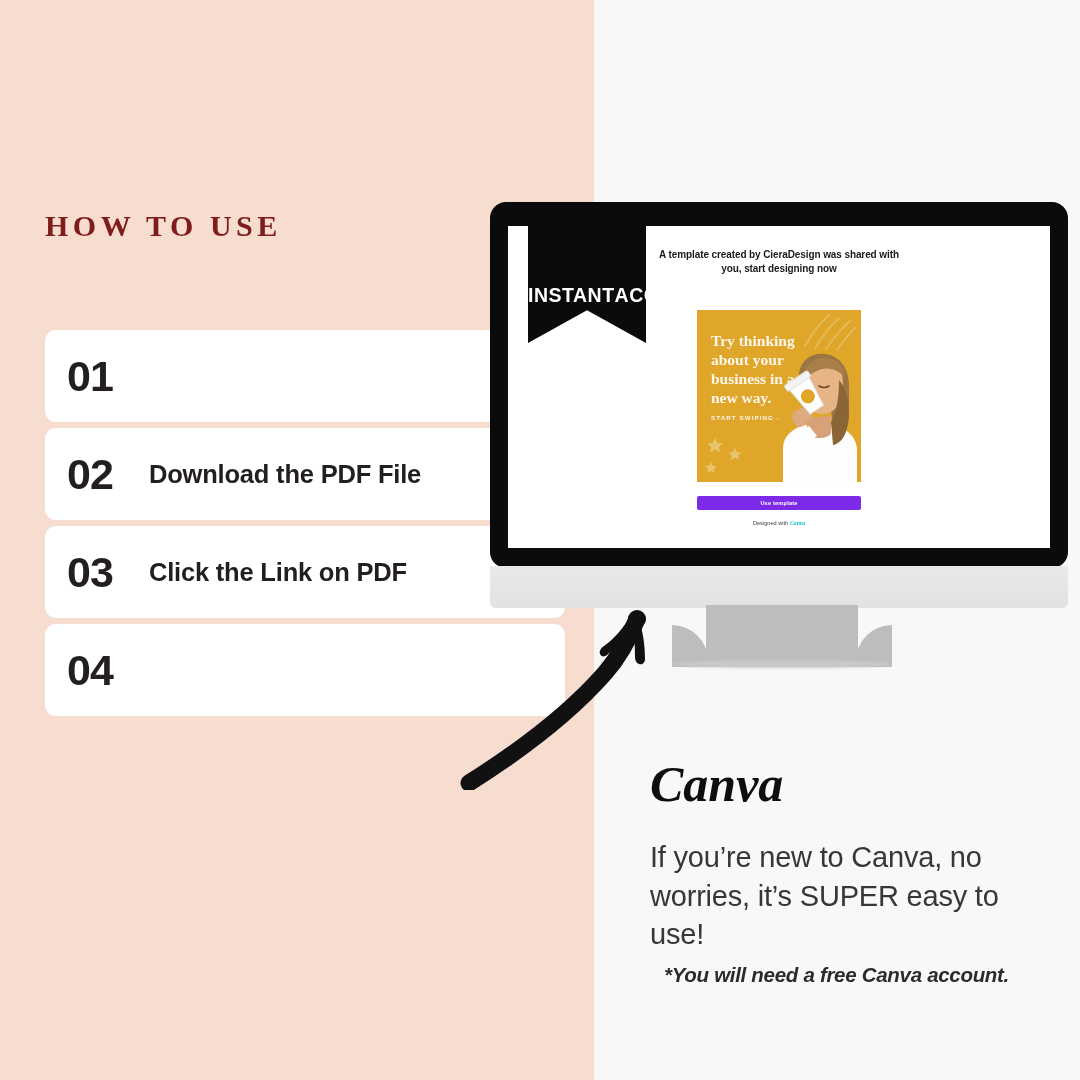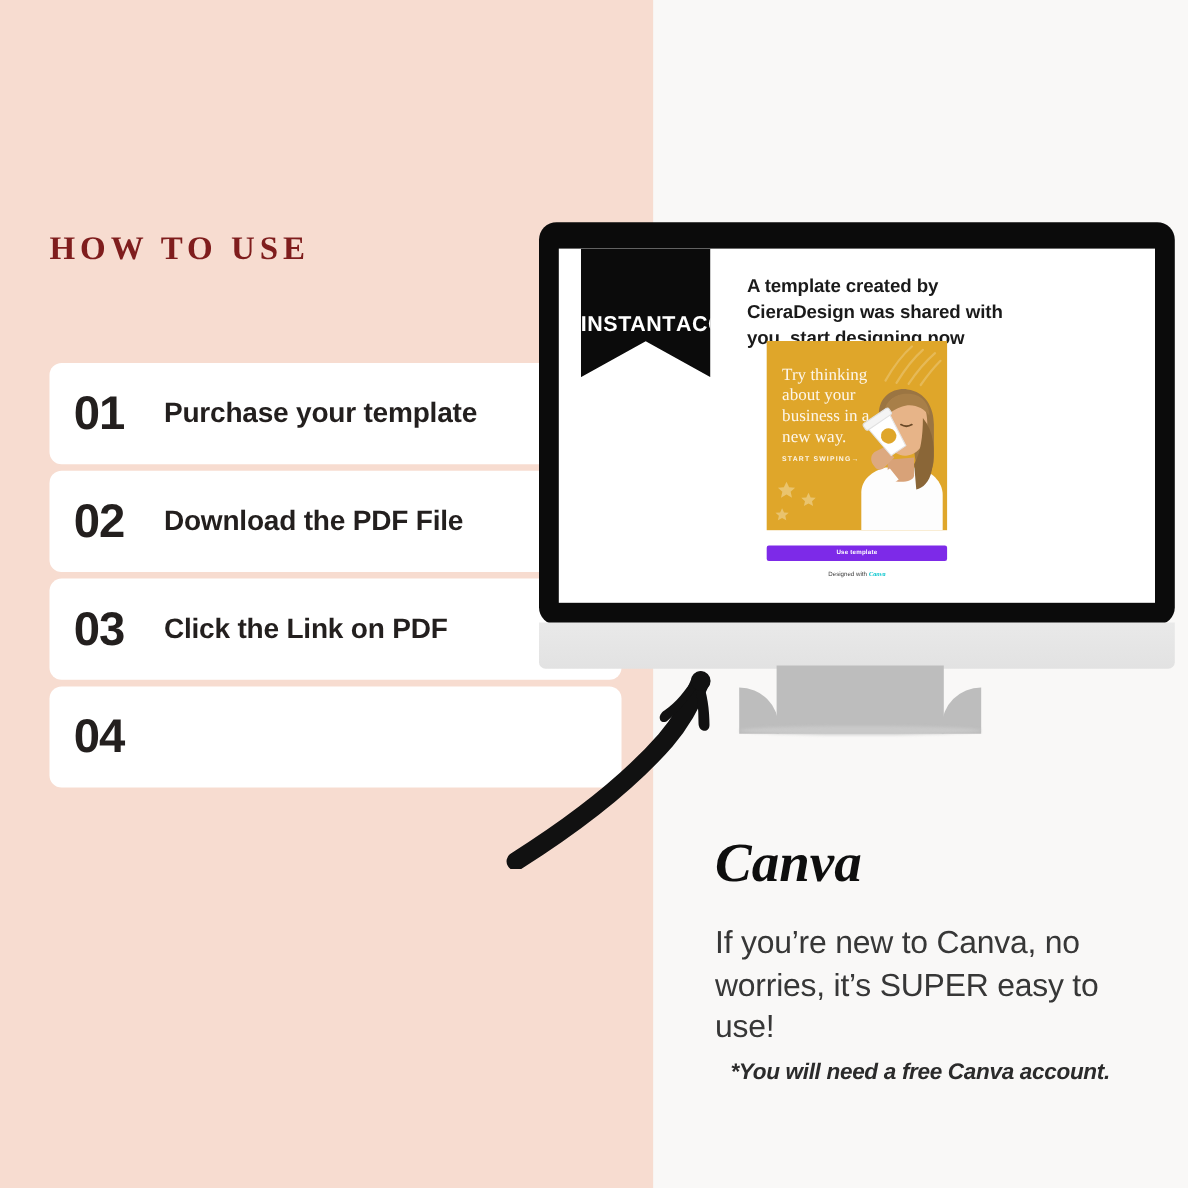--- a/index.html
+++ b/index.html
@@ -87,34 +87,34 @@
   }
   .ribbon-line {
     color:#ffffff; font-size:19.5px; font-weight:700;
     letter-spacing:0.5px; line-height:1.38;
     font-family:"Liberation Sans", sans-serif;
   }
 
   
   .screen-headline {
     position:absolute; left:50%; transform:translateX(-50%); top:22px;
-    width:250px; 
-    font-size:17px; font-weight:700; color:#1a1a1a;
-    line-height:1.42; letter-spacing:-0.1px;margin-left:25px;
+    width:250px; text-align:center;
+    font-size:10px; font-weight:700; color:#1a1a1a;
+    line-height:1.42; letter-spacing:-0.1px;
   }
   .thumb {
     position:absolute; left:50%; transform:translateX(-50%); top:84px;
     width:164px; height:172px;
     background:#dfa62a;
     overflow:hidden;
   }
   .thumb-head {
     position:absolute; left:14px; top:22px; width:104px;
     font-family:"Liberation Serif", serif;
-    font-weight:400; font-size:15.5px; color:#fdf6ea;
+    font-weight:700; font-size:15.5px; color:#fdf6ea;
     line-height:1.22;
   }
   .thumb-cta {
     position:absolute; left:14px; top:104px;
     font-size:6.2px; font-weight:700; letter-spacing:1.1px;
     color:#fdf6ea;
   }
   .thumb-person { position:absolute; right:-4px; bottom:0; width:104px; height:132px; }
   .thumb-stars { position:absolute; left:4px; bottom:4px; width:54px; height:46px; opacity:.55; }
   .thumb-scribble { position:absolute; right:4px; top:2px; width:58px; height:40px; opacity:.5; }
@@ -155,21 +155,20 @@
 
   <div class="bg-left"></div>
   <div class="bg-right"></div>
 
   <div class="page-title">HOW TO USE</div>
 
   <div class="steps">
 
     <div class="step-card">
       <span class="step-num">01</span>
-      <span class="step-label">Purchase your template</span>
     </div>
 
     <div class="step-card">
       <span class="step-num">02</span>
       <span class="step-label">Download the PDF File</span>
     </div>
 
     <div class="step-card">
       <span class="step-num">03</span>
       <span class="step-label">Click the Link on PDF</span>

